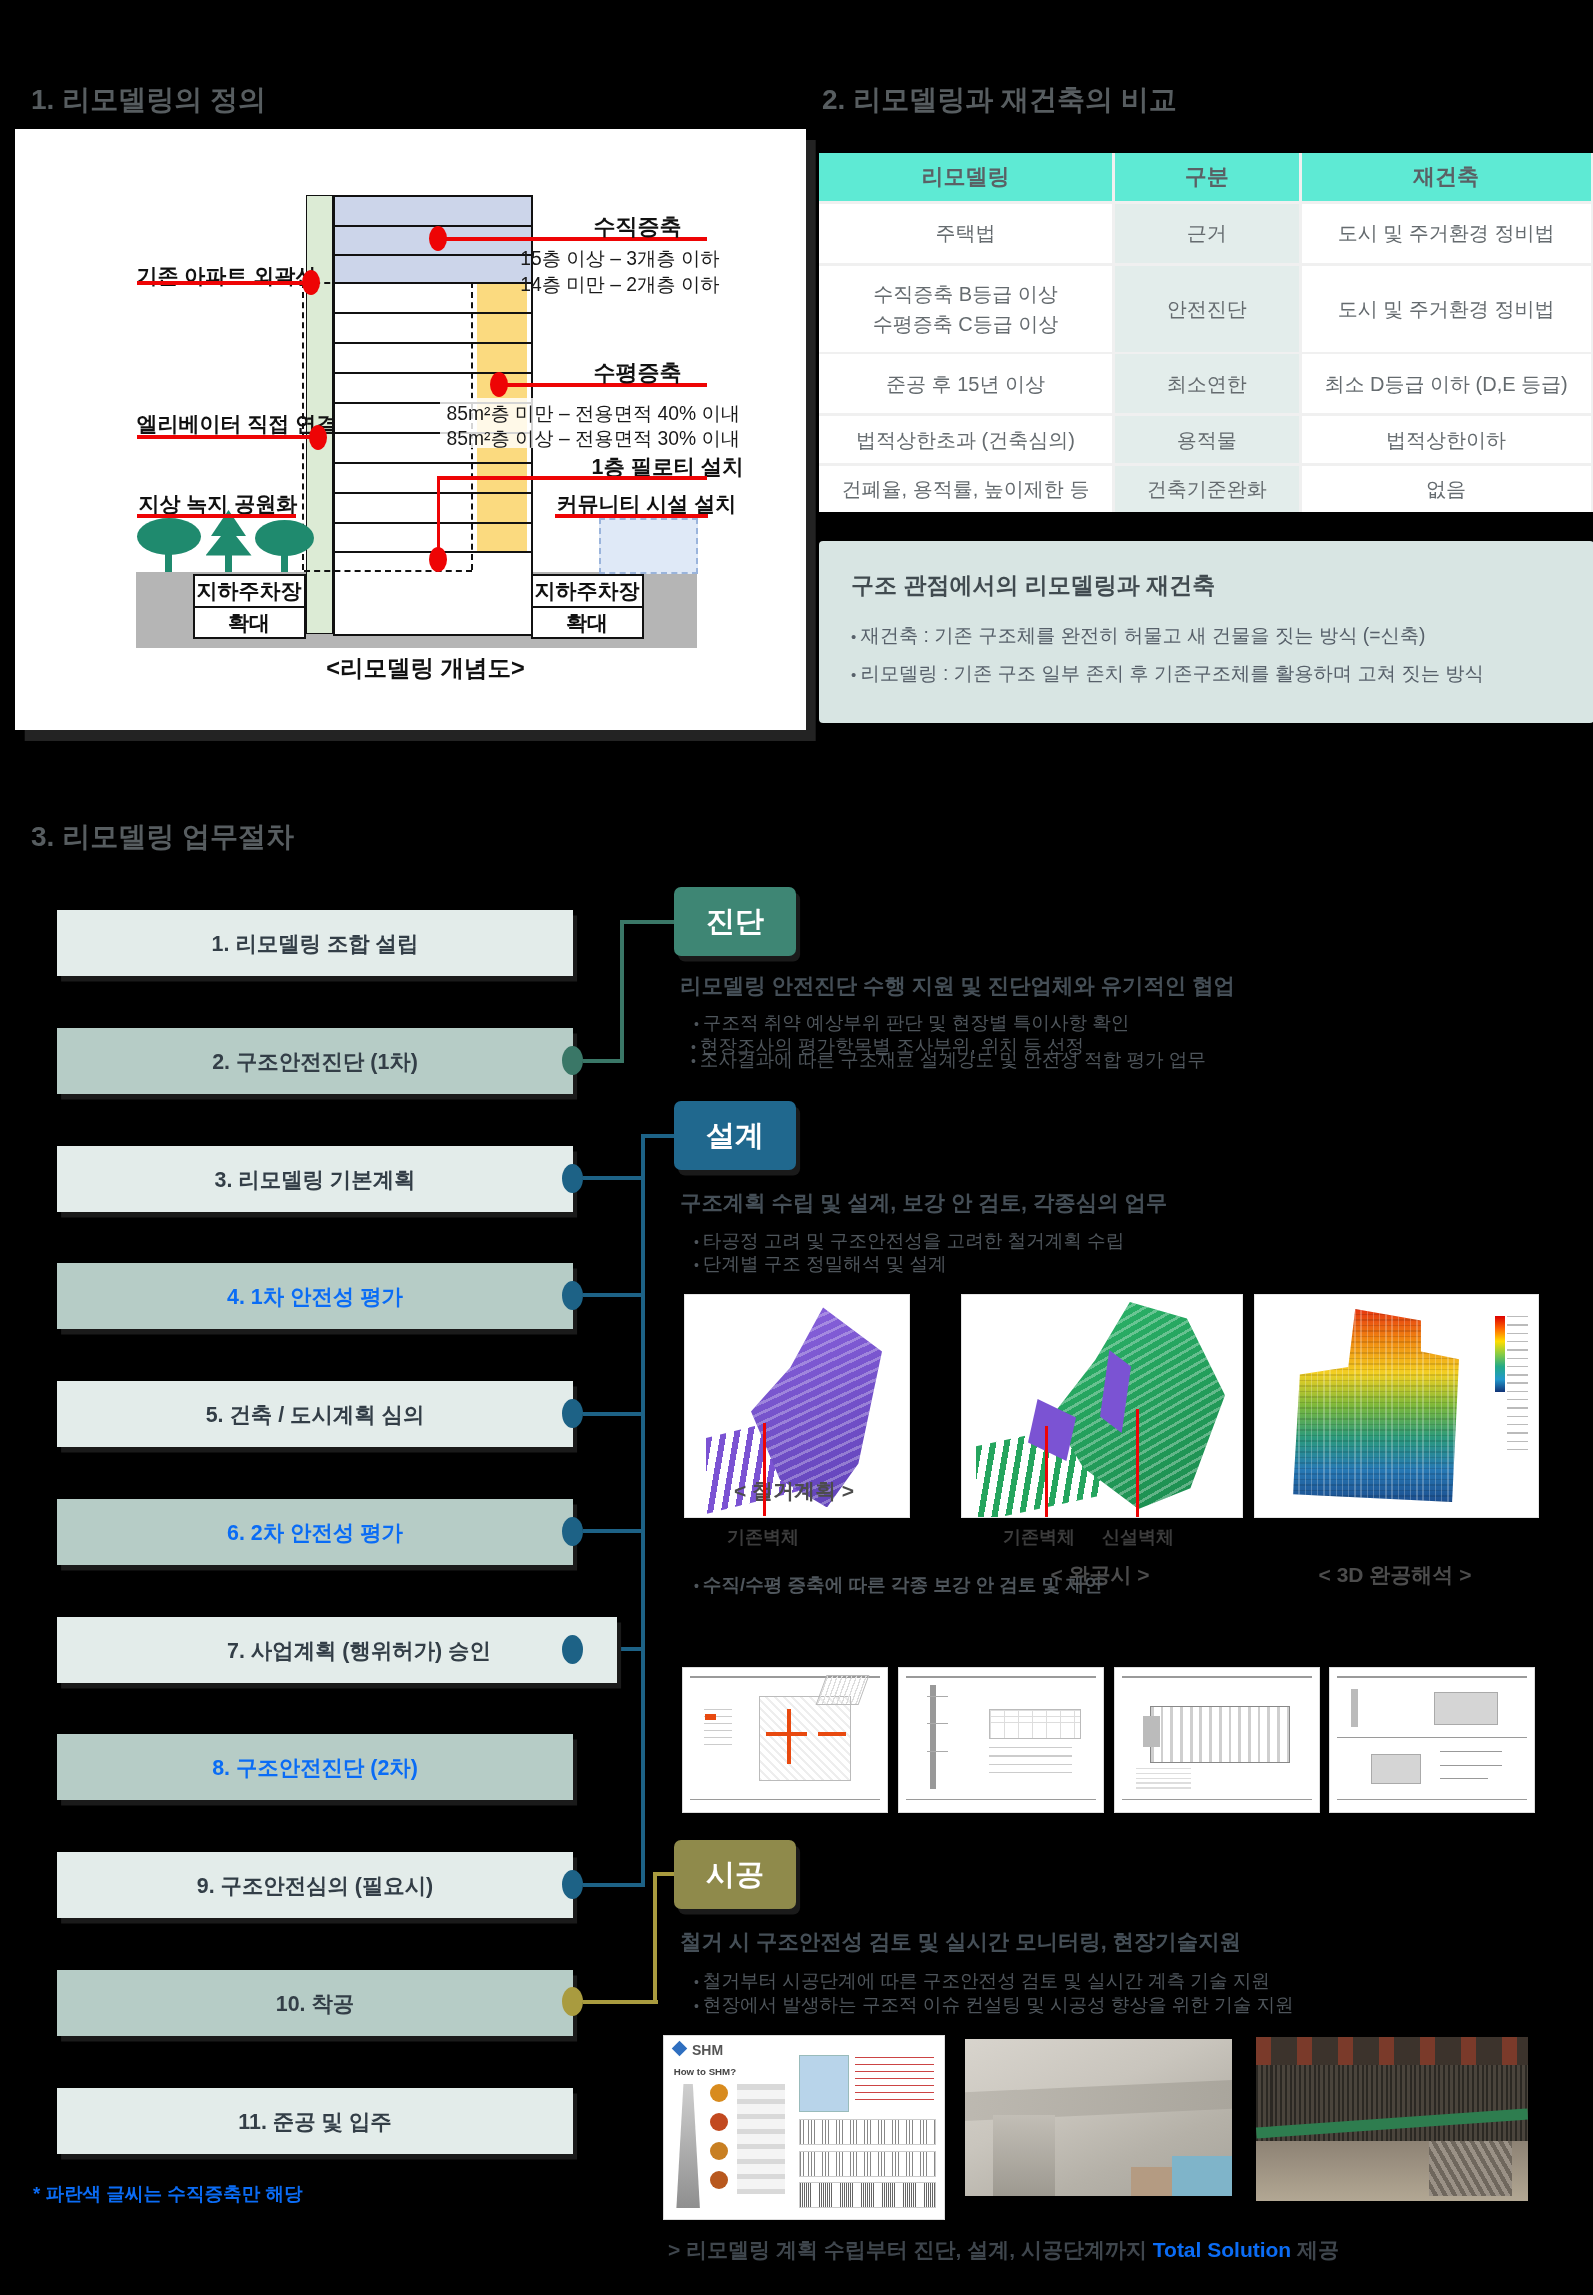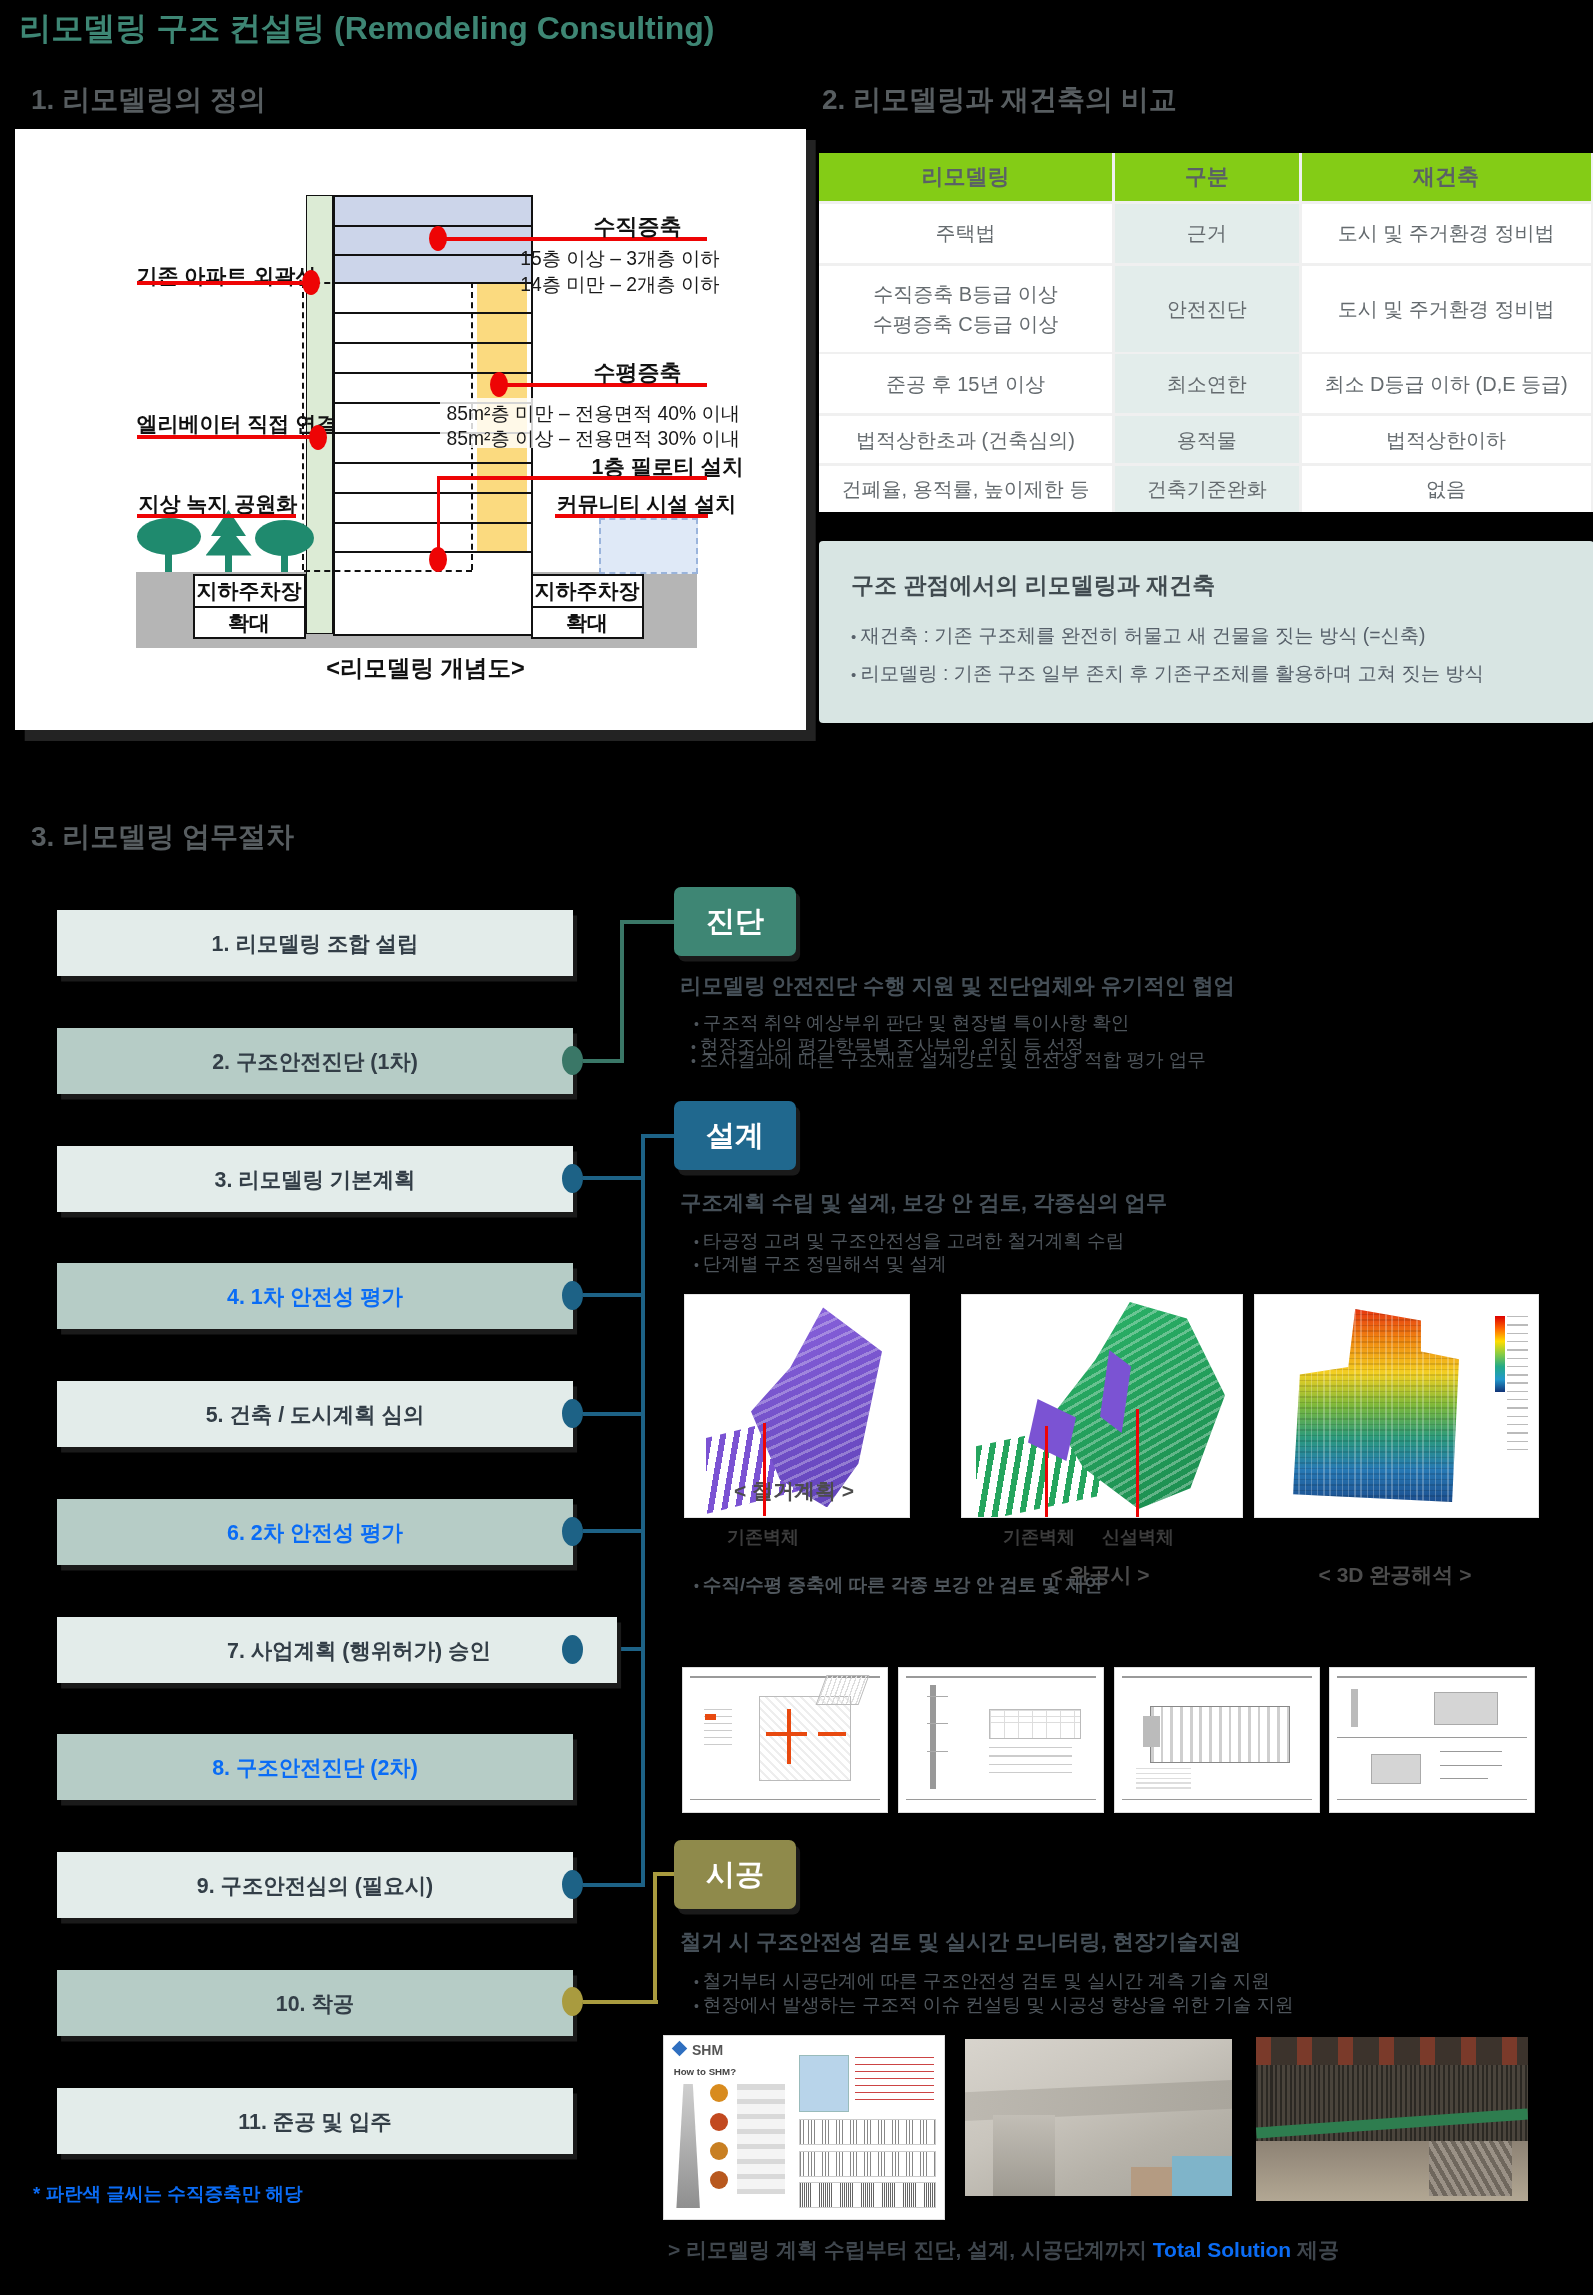--- a/index.html
+++ b/index.html
@@ -31,21 +31,21 @@
   .combox{left:584px;top:389px;width:95px;height:52px;background:#dfe9f7;border:2.1px dashed #9ab4dc;}
   .tree{z-index:3;}
   .canopy{position:absolute;background:#1f8a6e;border-radius:50%;}
   .trunk{position:absolute;background:#1f8a6e;}
   .pine{position:absolute;background:#1f8a6e;clip-path:polygon(50% 0,100% 100%,0 100%);}
   .dcaption{left:273px;top:523px;width:276px;text-align:center;font-size:23.5px;font-weight:bold;color:#111;}
   
   .cmp{left:819px;top:153px;width:775px;display:grid;grid-template-columns:293px 184px 289px;grid-template-rows:48px 59px 86px 59px 47px 46px;gap:2.8px;background:#f0f0f0;}
   .cell{display:flex;align-items:center;justify-content:center;text-align:center;background:#fff;color:#656B6F;font-size:20px;white-space:pre-line;line-height:30px;}
   .cell.mid{background:#e3edeb;}
-  .cell.head{background:#84cc16;color:#5A6165;font-size:22px;font-weight:600;}
+  .cell.head{background:#5eead4;color:#5A6165;font-size:22px;font-weight:600;}
   
   .infobox{left:819px;top:541px;width:775px;height:182px;background:#d8e5e3;border-radius:4.1px;}
   .info-title{position:absolute;left:32px;top:29px;font-size:23px;font-weight:bold;color:#414B50;}
   .info-b{position:absolute;left:32px;font-size:19.3px;color:#57606A;}
   .info-b::before{content:"•   ";font-size:15px;}
   
   .step{position:absolute;left:57px;width:516px;height:66px;display:flex;align-items:center;justify-content:center;font-size:21.4px;font-weight:bold;color:#333E47;box-shadow:4.1px 5.5px 0 #1a1a1a;z-index:4;}
   .step.light{background:#E3ECEA;}
   .step.dark{background:#B6CCC6;}
   .step.bluetext{color:#0A6CF5;}
@@ -68,21 +68,20 @@
   .photo{position:absolute;overflow:hidden;}
   .ts-line{left:668px;top:2236px;font-size:21px;font-weight:bold;color:#3F464D;white-space:nowrap;}
   .ts-line .hl{color:#0B6CF5;}
   .footnote{left:33px;top:2181px;font-size:18.6px;font-weight:bold;color:#0B6CF5;}
 </style>
 </head>
 <body>
 
 <div class="canvas">
 
-  <div class="abs page-title">리모델링 구조 컨설팅 (Remodeling Consulting)</div>
   <div class="abs sec-heading" style="left:31px;top:81px;">1. 리모델링의 정의</div>
   <div class="abs sec-heading" style="left:822px;top:81px;">2. 리모델링과 재건축의 비교</div>
   <div class="abs sec-heading" style="left:31px;top:818px;">3. 리모델링 업무절차</div>
 
   <div class="abs panel">
     <div class="p ground"></div>
 
     <div class="p tree" style="left:122px;top:389px;width:64px;height:54px;">
       <div class="canopy" style="left:0;top:0;width:64px;height:37px;"></div>
       <div class="trunk" style="left:28px;top:32px;width:7px;height:22px;"></div>

